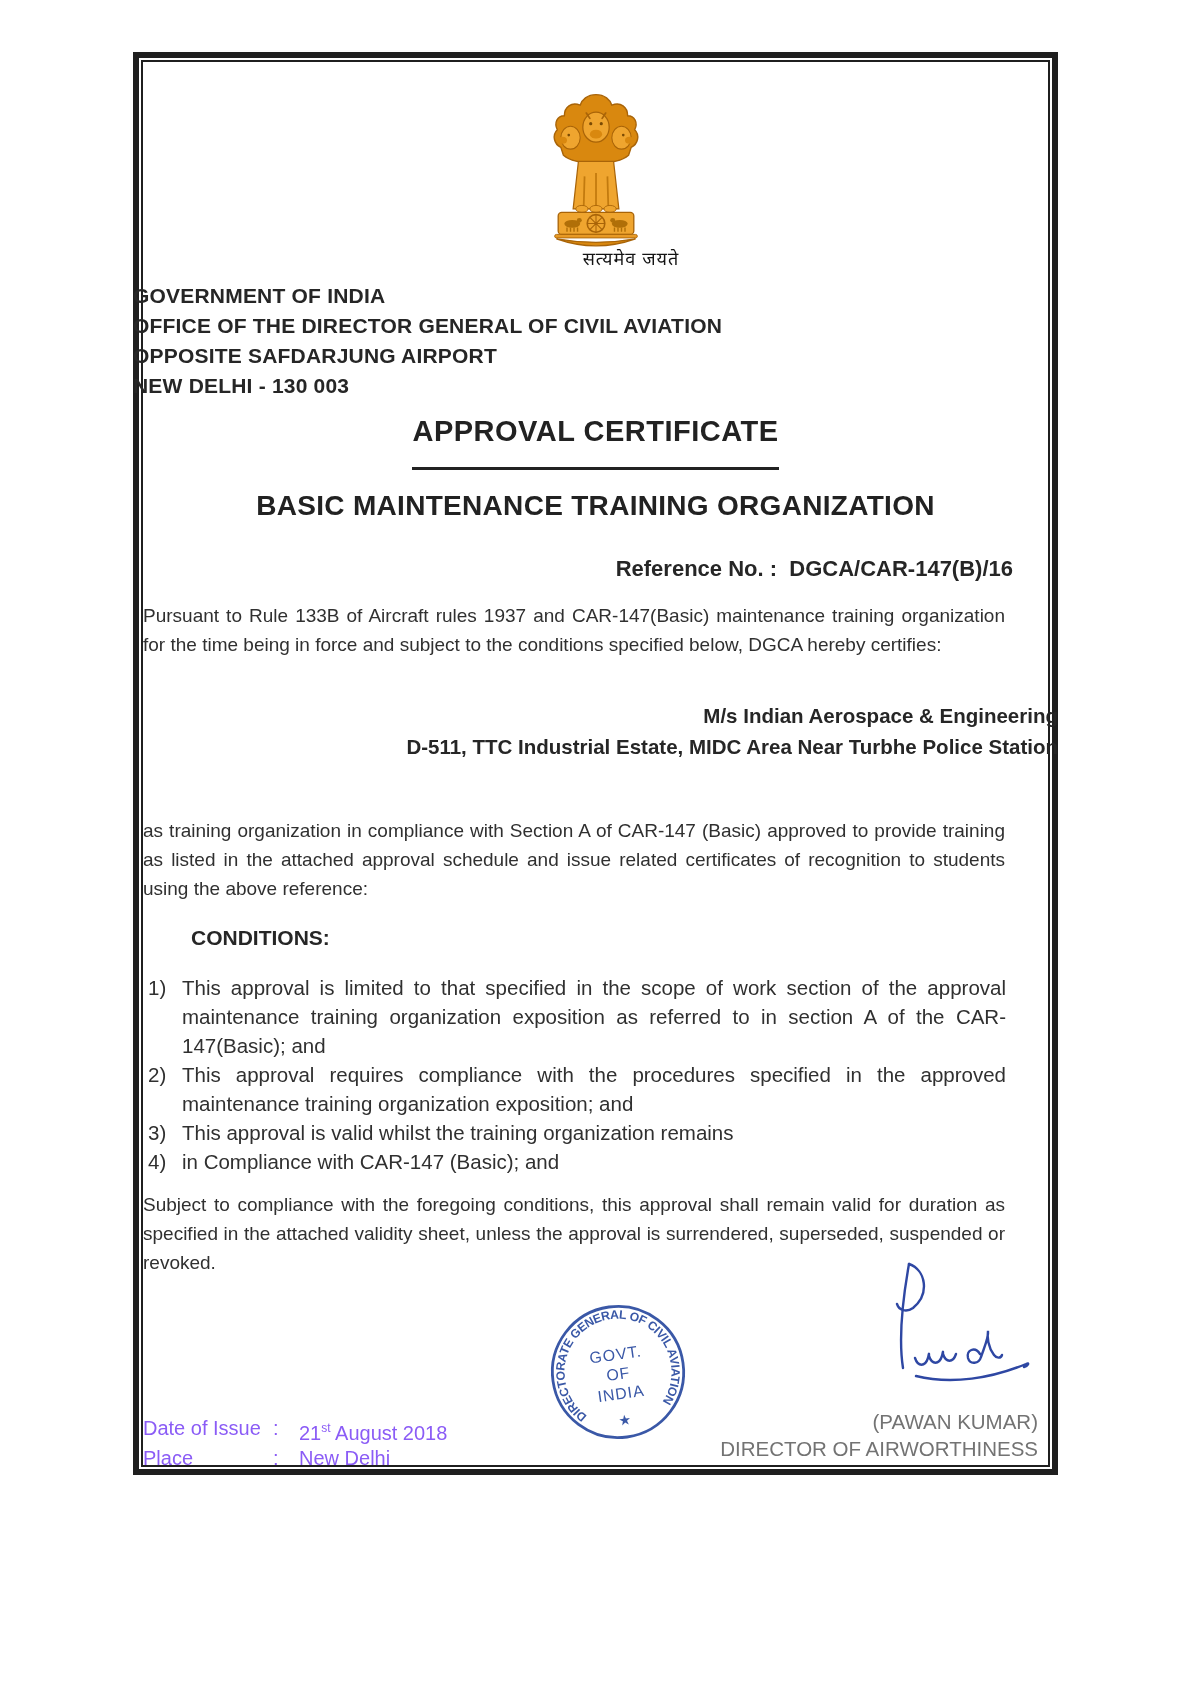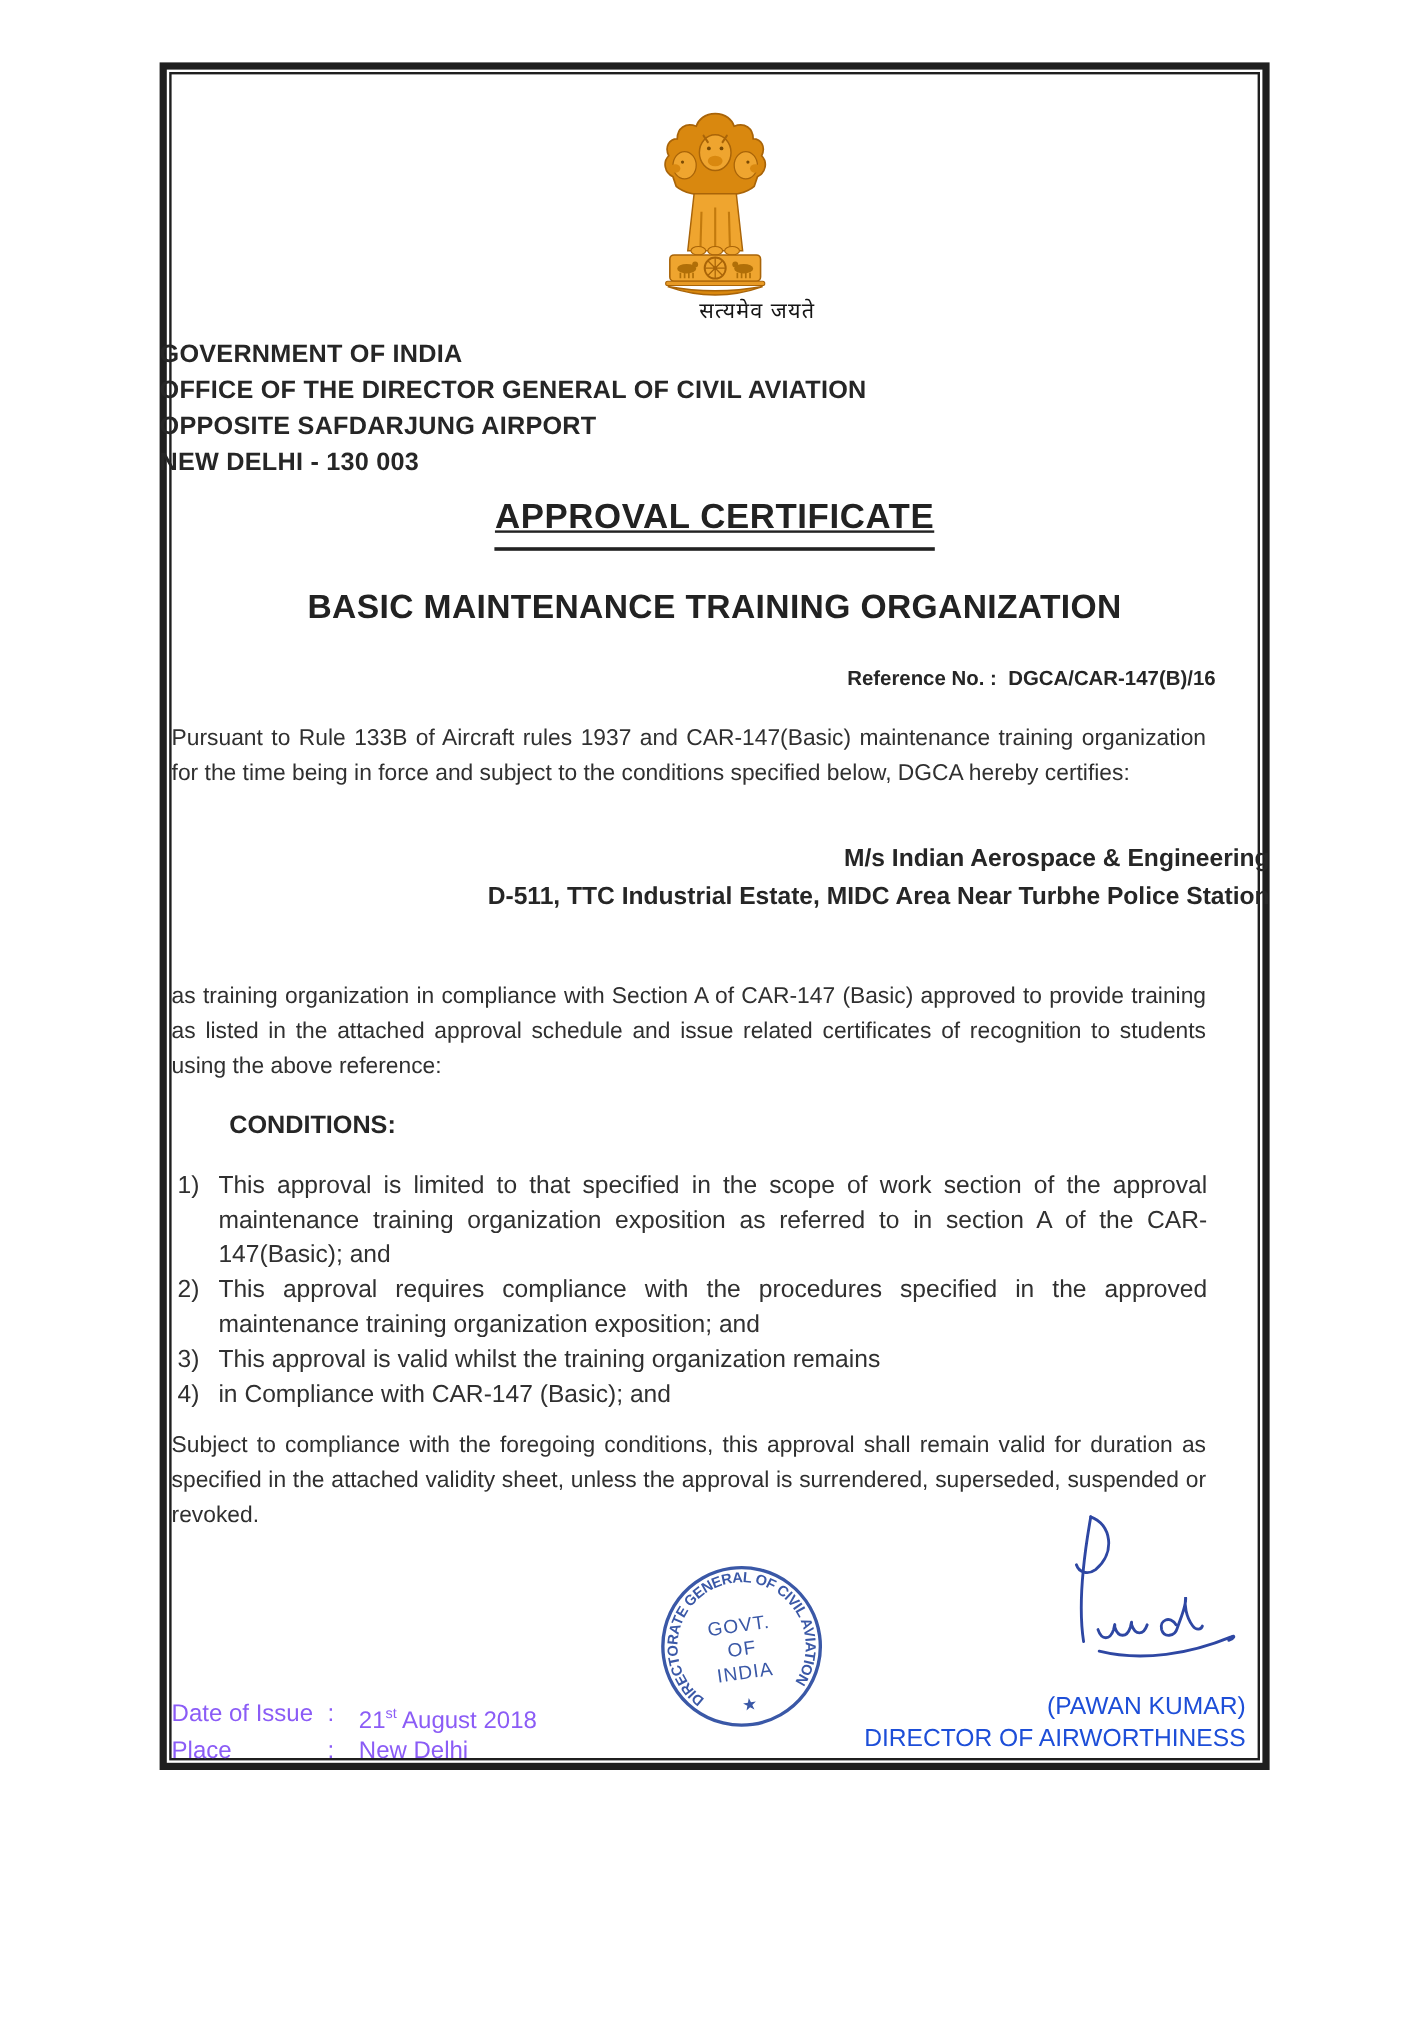--- a/index.html
+++ b/index.html
@@ -27,29 +27,29 @@
   .header-block{
     left:133px;top:281px;width:925px;text-align:left;
     font-weight:bold;font-size:21px;line-height:30px;color:#262626;
     letter-spacing:0.2px;
   }
   .title-line{
     left:133px;top:415px;width:925px;text-align:center;
   }
   .title-line span{
     display:inline-block;font-weight:bold;font-size:29px;color:#222;
-    border-bottom:3px solid #222;padding-bottom:8px;letter-spacing:0.5px;text-decoration:underline;
+    border-bottom:3px solid #222;padding-bottom:19px;letter-spacing:0.5px;
   }
   .subtitle-line{
     left:133px;top:490px;width:925px;text-align:center;
     font-weight:bold;font-size:28px;color:#222;letter-spacing:0.3px;
   }
   .reference-line{
     left:135px;top:556px;width:878px;text-align:right;
-    font-weight:bold;font-size:17px;color:#262626;
+    font-weight:bold;font-size:22px;color:#262626;
   }
   .para{
     margin:0;text-align:justify;font-size:19px;line-height:29px;color:#303030;
   }
   .p-intro{left:143px;top:601px;width:862px;}
   .org-block{
     left:133px;top:700px;width:925px;text-align:right;
     font-weight:bold;font-size:20.5px;line-height:31px;color:#262626;
   }
   .p-grant{left:143px;top:816px;width:862px;}
@@ -63,21 +63,21 @@
   .p-closing{left:143px;top:1190px;width:862px;}
   .stamp-wrap{left:543px;top:1297px;width:150px;height:150px;transform:rotate(-8deg);}
   .signature-wrap{left:852px;top:1258px;width:190px;height:148px;}
   .issue-block{left:143px;top:1416px;font-size:20px;line-height:25px;color:#8b5cf6;}
   .issue-row{display:flex;}
   .issue-lbl{width:130px;}
   .issue-sep{width:26px;}
   sup{font-size:12px;}
   .signatory-block{
     left:600px;top:1408px;width:438px;text-align:right;
-    font-size:20.5px;line-height:27px;color:#1d4ed8;
+    font-size:20.5px;line-height:27px;color:#737373;
   }
 </style>
 </head>
 <body>
 
 <div class="page">
   <div class="frame">
     <div class="frame-inner"></div>
   </div>
 

